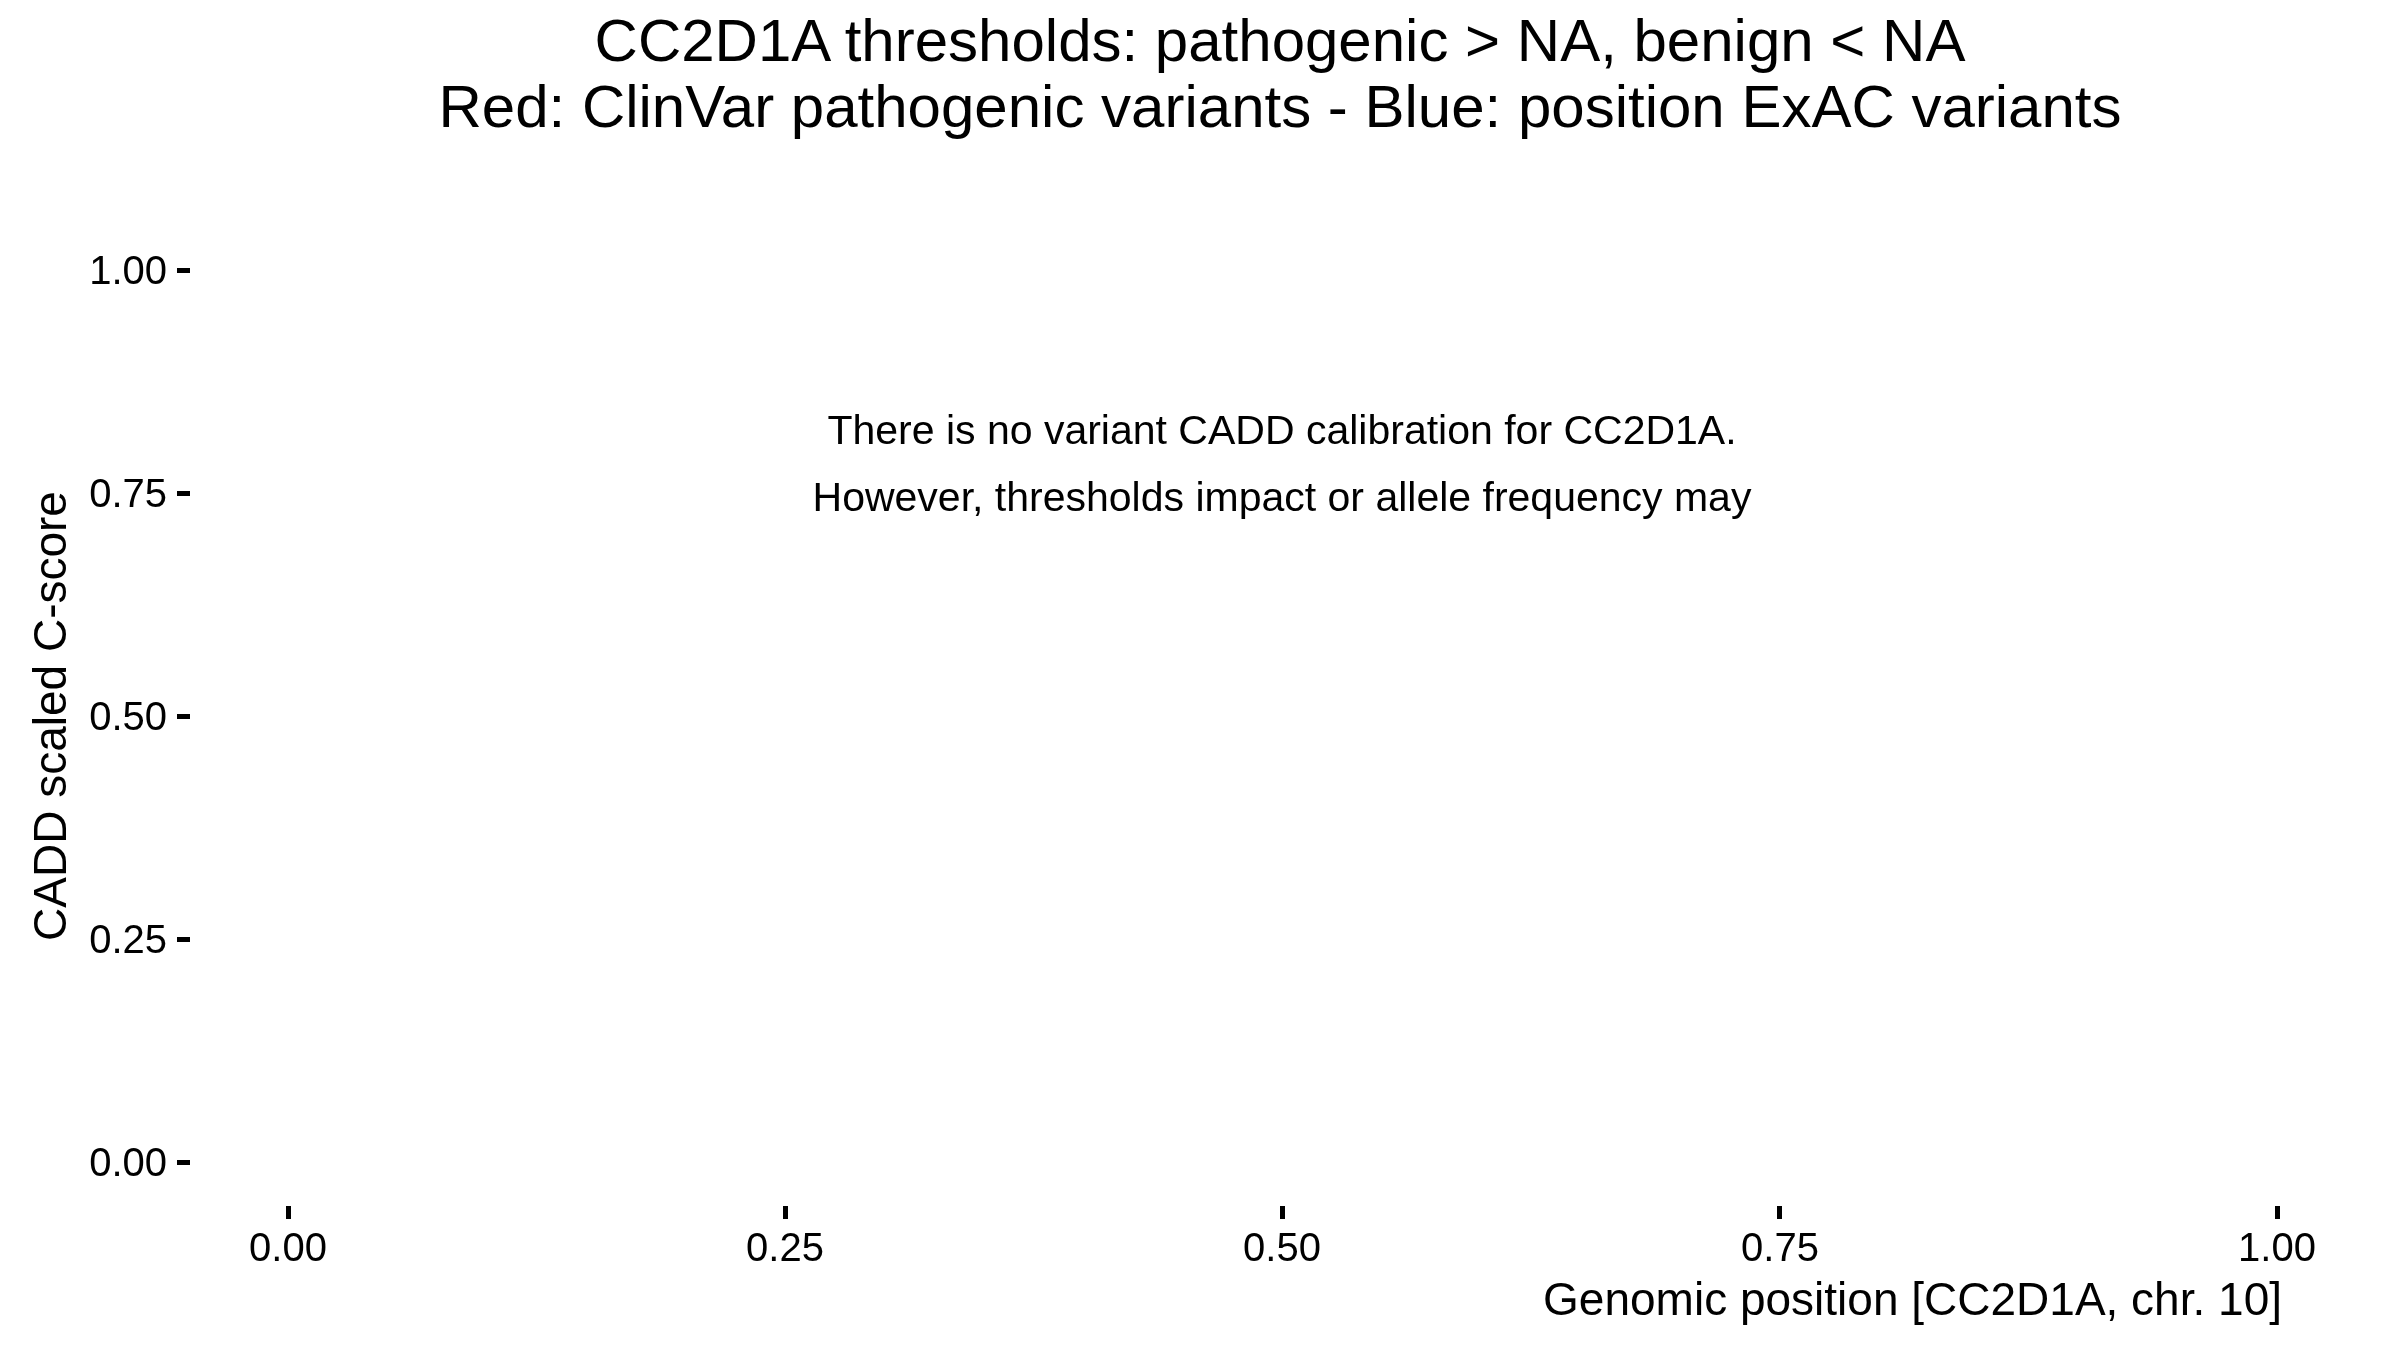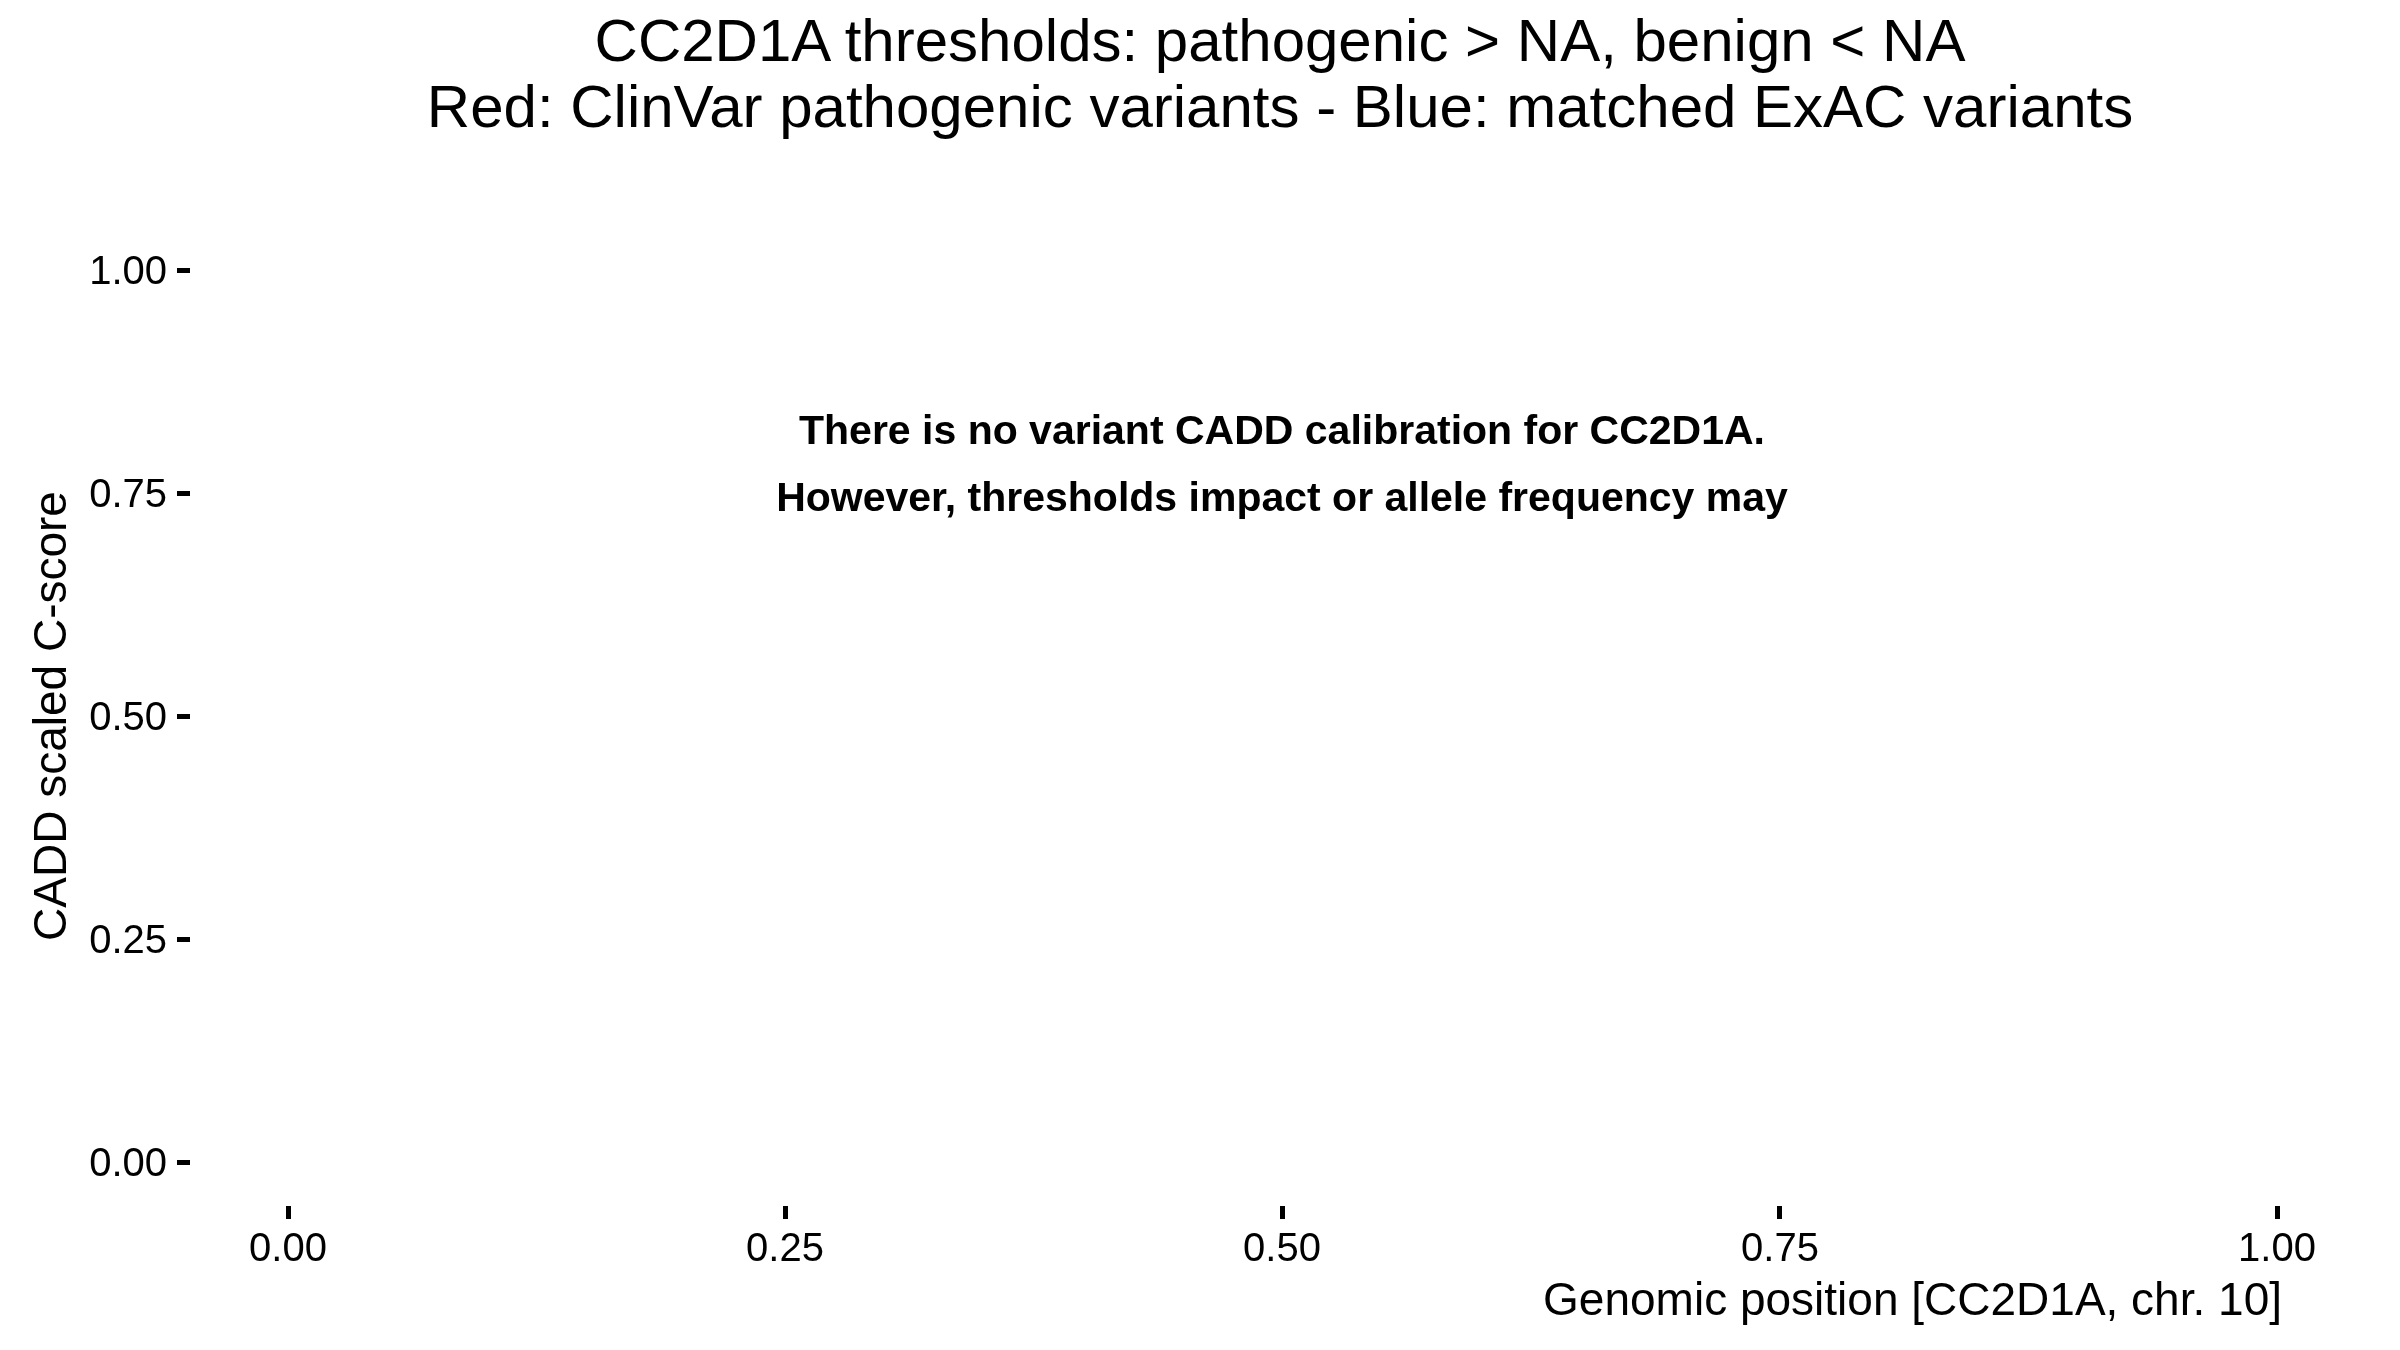--- a/index.html
+++ b/index.html
@@ -29,21 +29,21 @@
     white-space: nowrap;
   }
   .annotation {
     position: absolute;
     top: 397px;
     left: 282px;
     width: 2000px;
     text-align: center;
     font-size: 41px;
     line-height: 67px;
-    font-weight: 700;
+    font-weight: 400;
   }
   .y-axis-title {
     position: absolute;
     left: 50px;
     top: 716px;
     transform: translate(-50%, -50%) rotate(-90deg);
     font-size: 46px;
     white-space: nowrap;
   }
   .x-axis-title {
@@ -86,21 +86,21 @@
     line-height: 40px;
   }
 </style>
 </head>
 <body>
 
 <div class="figure">
 
   <div class="chart-title">
     <div>CC2D1A thresholds: pathogenic &gt; NA, benign &lt; NA</div>
-    <div>Red: ClinVar pathogenic variants - Blue: matched ExAC variants</div>
+    <div>Red: ClinVar pathogenic variants - Blue: position ExAC variants</div>
   </div>
 
   <div class="annotation">
     <div>There is no variant CADD calibration for CC2D1A.</div>
     <div>However, thresholds impact or allele frequency may</div>
   </div>
 
   <div class="y-axis-title">CADD scaled C-score</div>
   <div class="x-axis-title">Genomic position [CC2D1A, chr. 10]</div>
 

